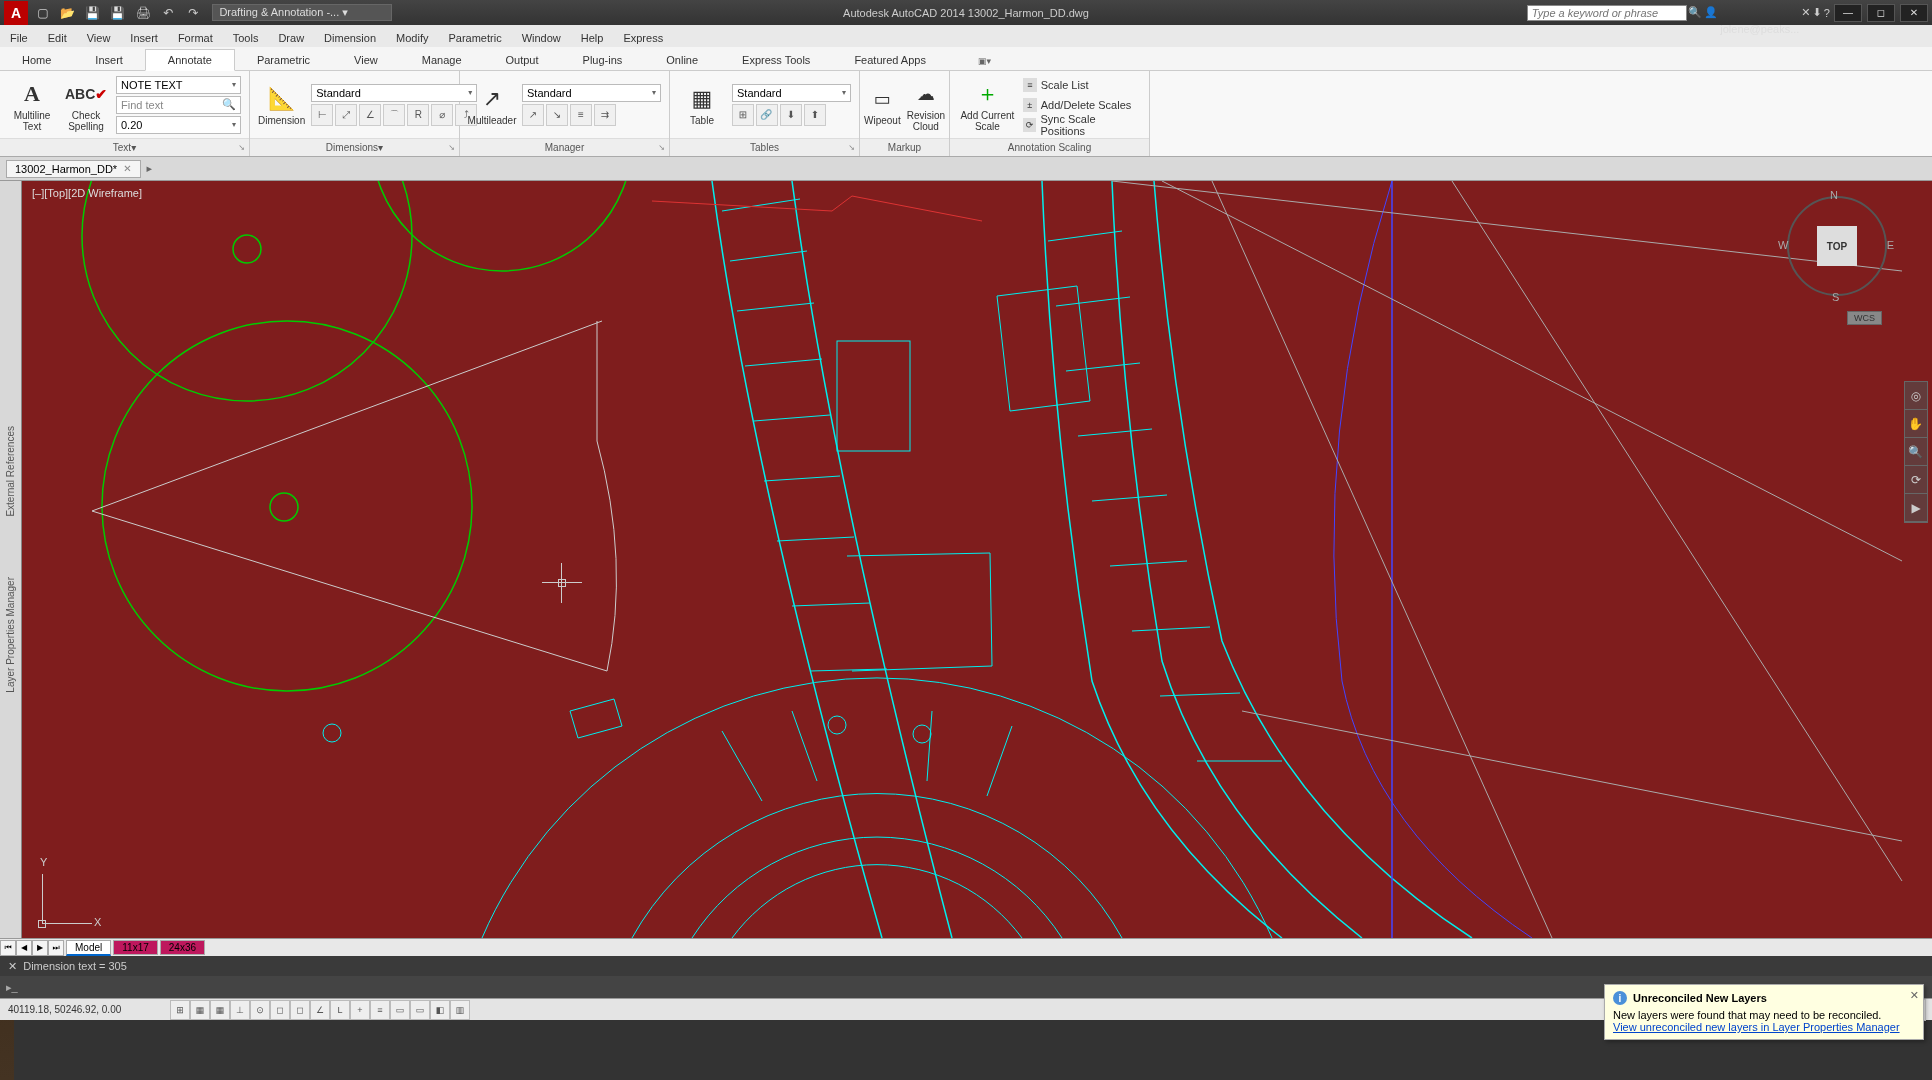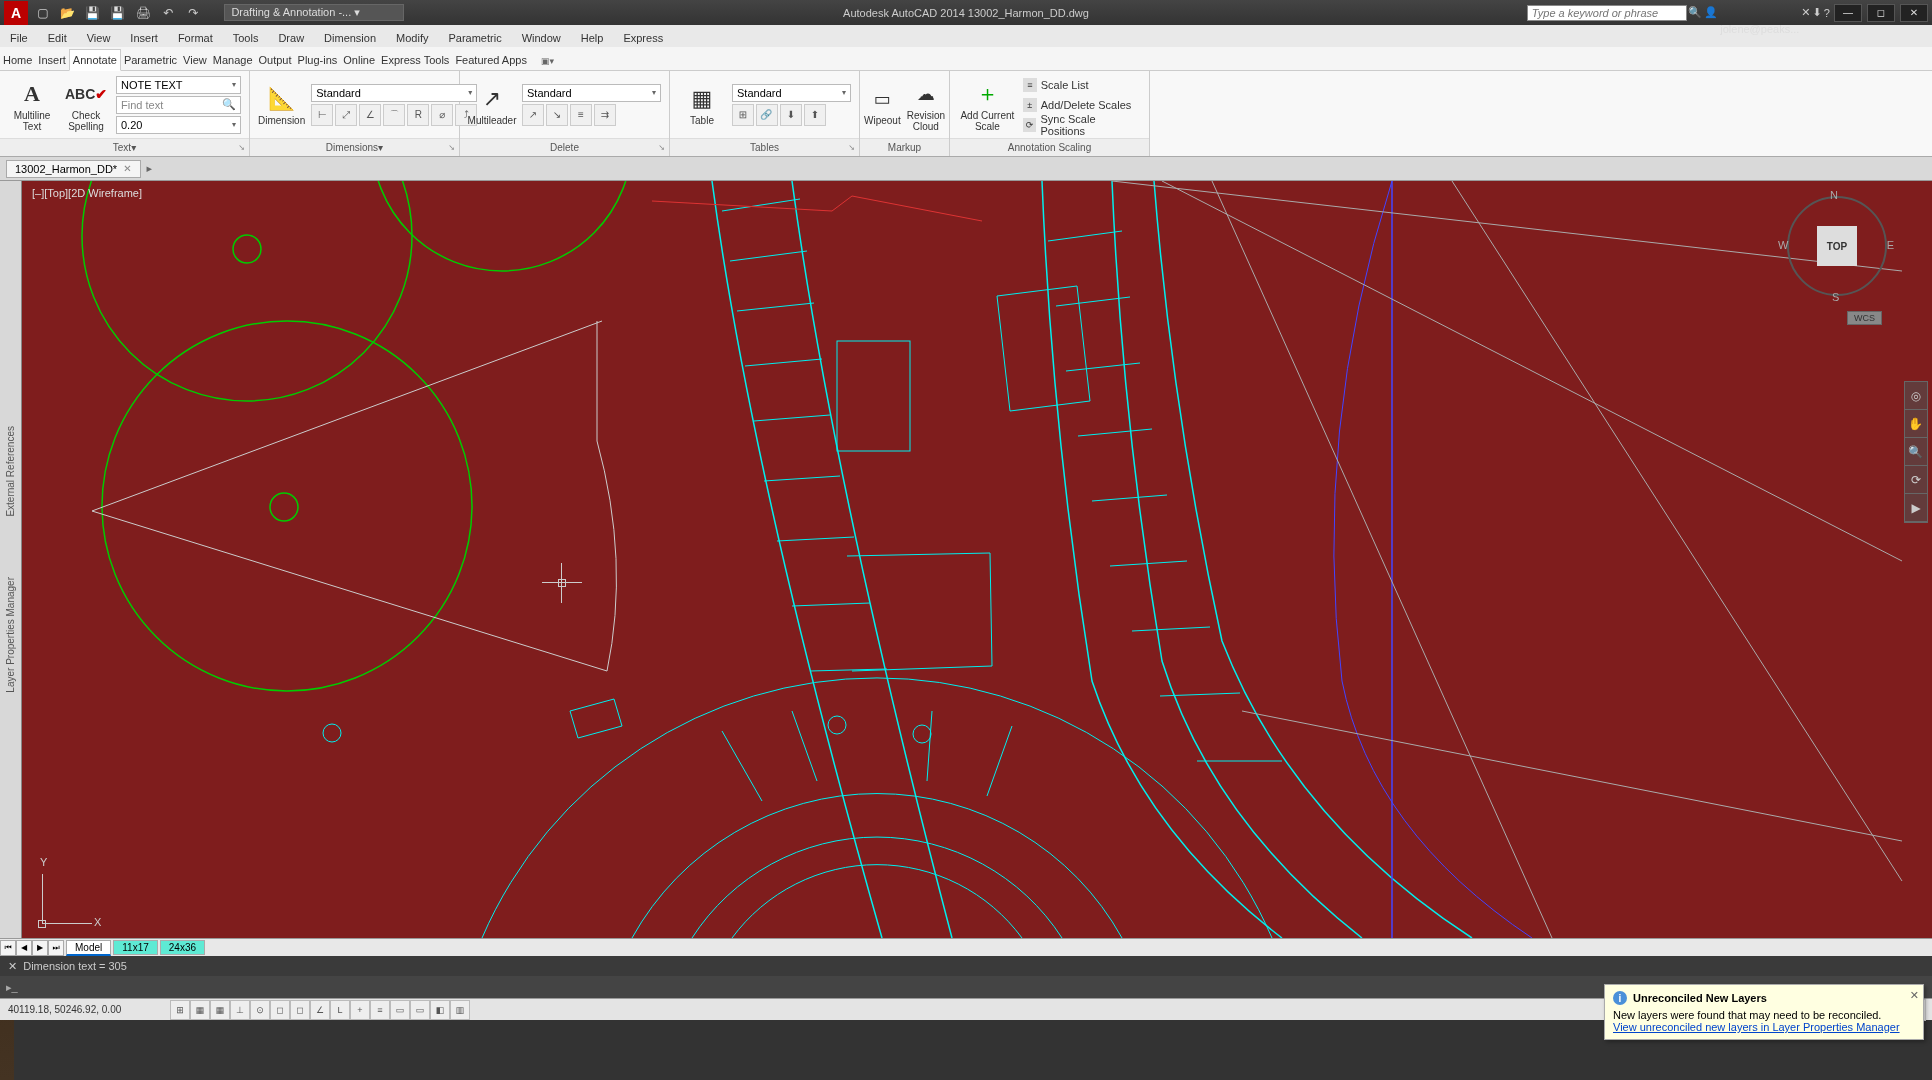--- a/index.html
+++ b/index.html
@@ -2,34 +2,34 @@
 <html><head>
 <meta charset="utf-8">
 <style>
 * { margin: 0; padding: 0; box-sizing: border-box; font-family: "Segoe UI", Tahoma, sans-serif; }
 body { width: 1932px; height: 1080px; overflow: hidden; background: #333; position: relative; }
 
 
 .titlebar { height: 25px; background: linear-gradient(#444, #333); display: flex; align-items: center; color: #ddd; font-size: 11px; position: relative; }
 .titlebar .logo { width: 24px; height: 24px; background: #b00; color: #fff; display: flex; align-items: center; justify-content: center; font-weight: bold; font-size: 14px; margin: 0 4px; }
 .titlebar .qat button { width: 20px; height: 20px; background: transparent; border: none; color: #ccc; font-size: 12px; margin: 0 1px; }
-.titlebar .workspace { margin-left: 20px; background: #555; border: 1px solid #666; color: #ddd; font-size: 11px; padding: 1px 6px; width: 180px; text-align: left; }
+.titlebar .workspace { margin-left: 8px; background: #555; border: 1px solid #666; color: #ddd; font-size: 11px; padding: 1px 6px; width: 180px; text-align: left; }
 .titlebar .center { position: absolute; left: 50%; transform: translateX(-50%); color: #ccc; }
 .titlebar .right { margin-left: auto; display: flex; align-items: center; gap: 2px; padding-right: 4px; }
 .titlebar .right input { width: 160px; font-size: 11px; font-style: italic; color: #888; background: #fff; border: 1px solid #888; padding: 1px 4px; }
 .titlebar .right .user { color: #ddd; font-size: 11px; margin-top: 32px; }
 .titlebar .winbtns button { width: 28px; height: 18px; background: #222; border: 1px solid #555; color: #ddd; font-size: 10px; margin-left: 2px; }
 
 
 .menubar { height: 22px; background: #e9e9e9; display: flex; align-items: flex-end; font-size: 11px; }
 .menubar span { padding: 3px 10px; color: #333; cursor: default; }
 
 
 .ribbontabs { height: 24px; background: #f5f5f5; display: flex; align-items: flex-end; font-size: 11px; border-bottom: 1px solid #ccc; }
-.ribbontabs span { padding: 4px 3px; color: #333; cursor: default; margin-top: 44px; }
+.ribbontabs span { padding: 4px 22px; color: #333; cursor: default; margin-top: 44px; }
 .ribbontabs span.active { background: #fff; border: 1px solid #ccc; border-bottom: 1px solid #fff; margin-bottom: -1px; }
 
 
 .ribbon { height: 86px; background: #f8f8f8; display: flex; border-bottom: 1px solid #aaa; }
 .panel { border-right: 1px solid #ccc; display: flex; flex-direction: column; }
 .panel-body { flex: 1; display: flex; align-items: center; padding: 4px 8px; gap: 6px; }
 .panel-title { height: 18px; font-size: 10px; text-align: center; background: #eee; border-top: 1px solid #ddd; color: #555; display: flex; align-items: center; justify-content: center; position: relative; }
 .panel-title .arrow { position: absolute; right: 4px; font-size: 8px; color: #888; }
 .bigbtn { display: flex; flex-direction: column; align-items: center; font-size: 10px; color: #333; width: 48px; }
 .bigbtn .icon { width: 32px; height: 32px; display: flex; align-items: center; justify-content: center; font-size: 22px; }
@@ -74,21 +74,21 @@
 .crosshair { position: absolute; left: 520px; top: 382px; width: 40px; height: 40px; pointer-events: none; z-index: 4; }
 .crosshair:before, .crosshair:after { content: ""; position: absolute; background: #ccc; }
 .crosshair:before { left: 19px; top: 0; width: 1px; height: 40px; }
 .crosshair:after { top: 19px; left: 0; height: 1px; width: 40px; }
 .crosshair .pick { position: absolute; left: 16px; top: 16px; width: 8px; height: 8px; border: 1px solid #ccc; }
 
 
 .layouttabs { height: 18px; background: #e8e8e8; display: flex; align-items: center; font-size: 10px; border-top: 1px solid #999; }
 .layouttabs .nav { display: flex; }
 .layouttabs .nav button { width: 16px; height: 16px; border: 1px solid #aaa; background: #f5f5f5; font-size: 8px; }
-.layouttabs .lt { padding: 1px 8px; border: 1px solid #aaa; background: #5eead4; margin-left: 2px; }
+.layouttabs .lt { padding: 1px 8px; border: 1px solid #aaa; background: #be185d; margin-left: 2px; }
 .layouttabs .lt.active { background: #fff; border-bottom: 2px solid #06c; }
 
 
 .cmdwrap { background: #333; }
 .cmdline { height: 20px; background: #3a3a3a; color: #ccc; font-size: 11px; padding: 2px 8px; display: flex; align-items: center; }
 .cmdinput { height: 22px; background: #444; display: flex; align-items: center; padding: 0 6px; gap: 6px; }
 .cmdinput input { flex: 1; background: transparent; border: none; color: #aaa; font-size: 11px; font-style: italic; outline: none; }
 .cmdinput .chev { color: #aaa; font-size: 11px; }
 
 
@@ -246,21 +246,21 @@
           </div>
         <div class="row">
           <div class="smallbtn">↗</div>
           <div class="smallbtn">↘</div>
           <div class="smallbtn">≡</div>
           <div class="smallbtn">⇉</div>
         </div>
       </div>
     </div>
     <div class="panel-title">
-        <span>Delete</span>
+        <span>Manager</span>
         <span class="arrow">↘</span>
       </div>
   </div>
 
   <div class="panel" style="width:190px">
     <div class="panel-body">
       <div class="bigbtn">
         <div class="icon">▦</div>
         <span>Table</span>
       </div>

